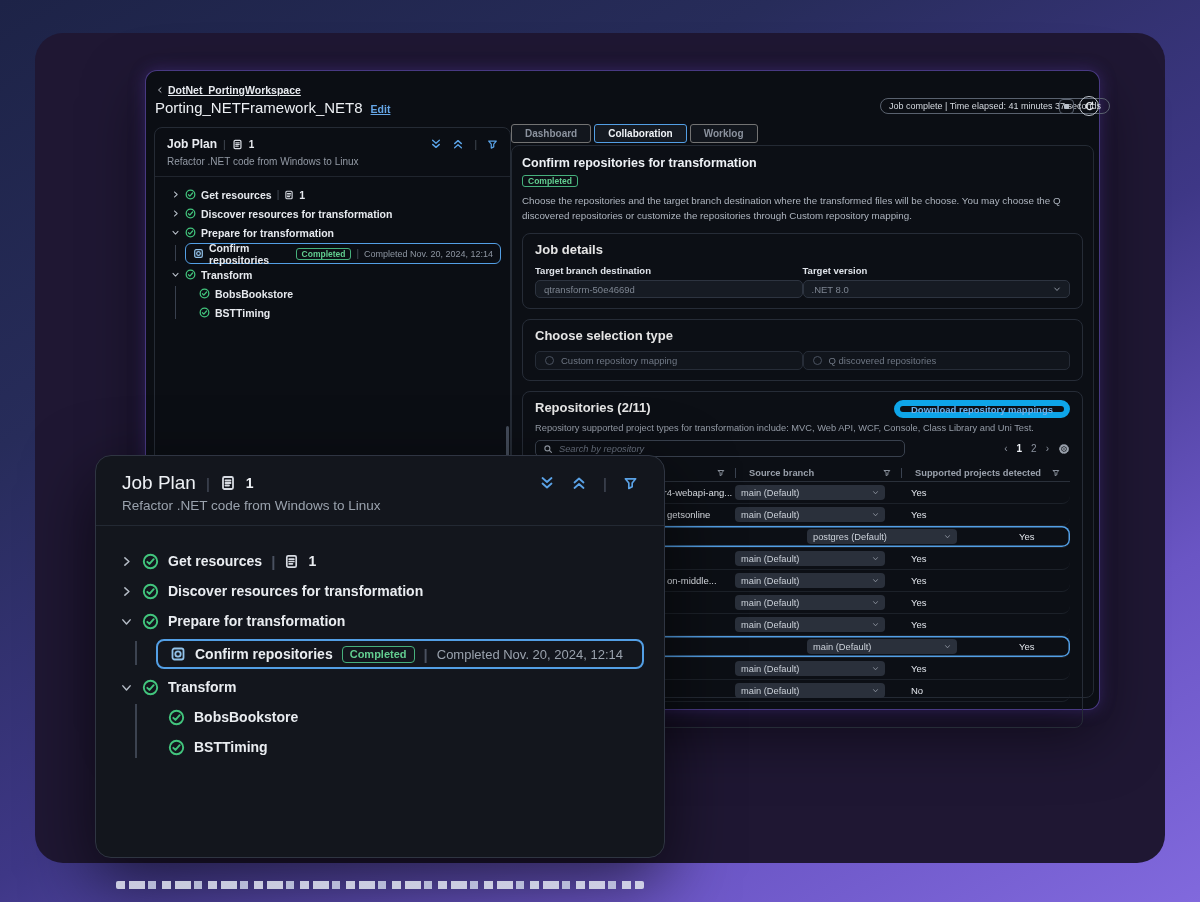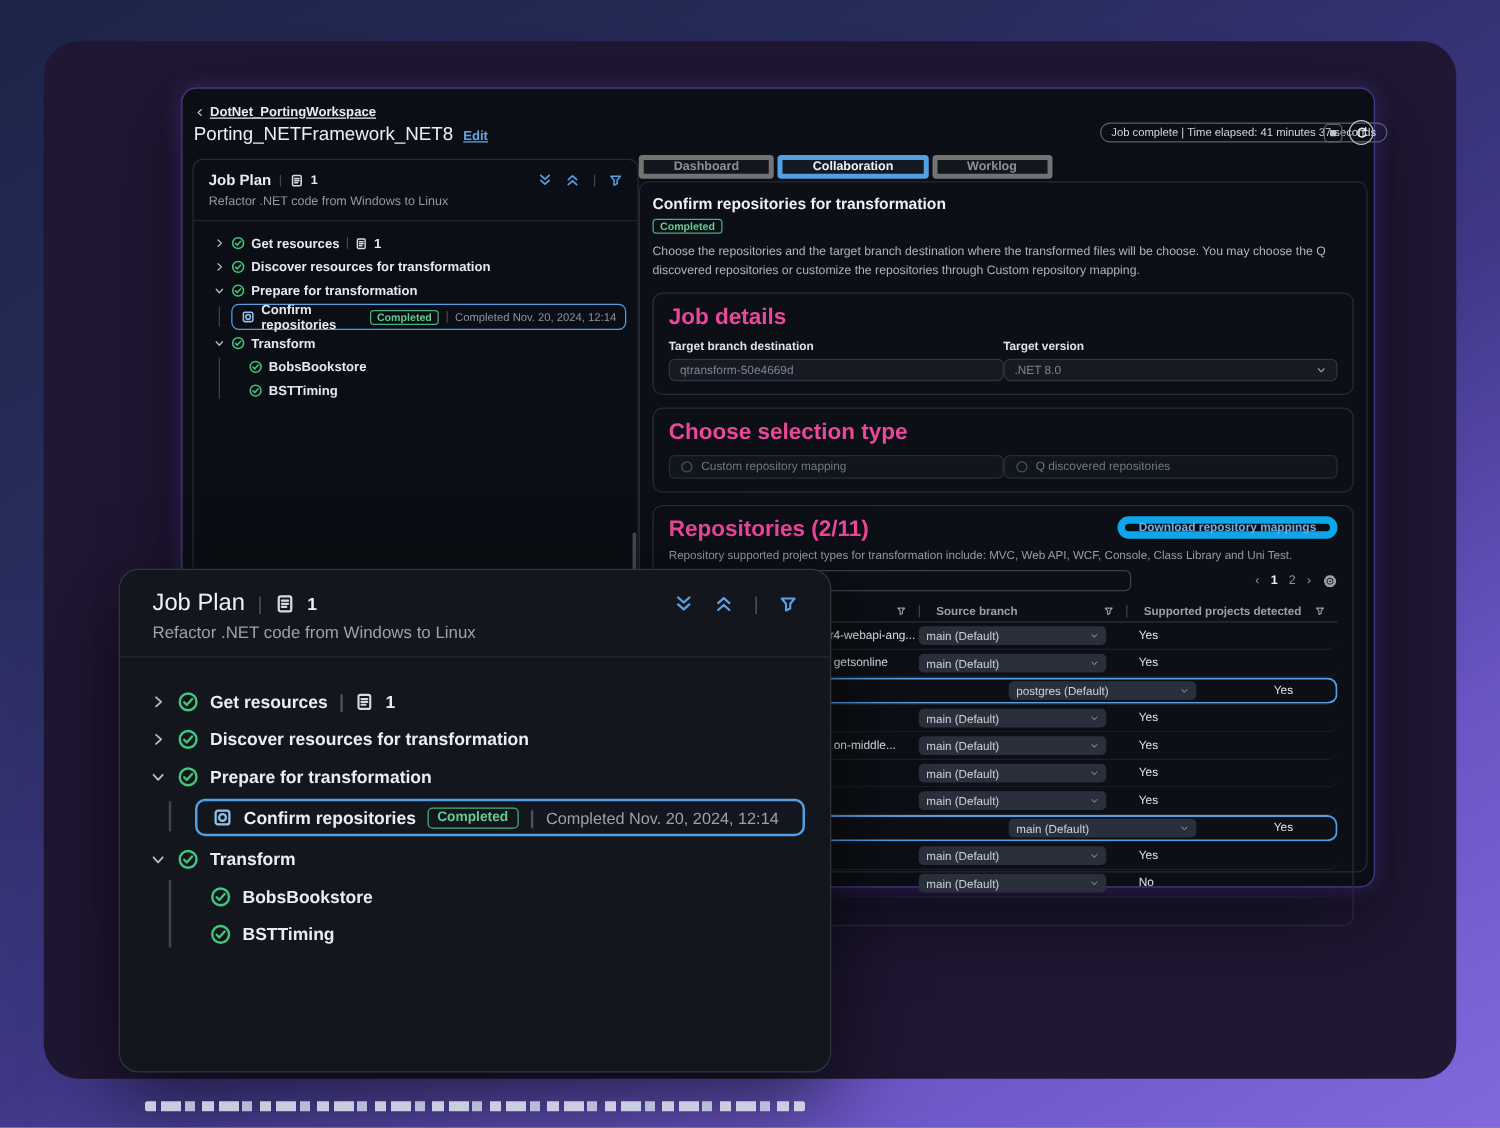--- a/index.html
+++ b/index.html
@@ -58,30 +58,30 @@
   .jp-kids::before { content:""; position:absolute; left:14px; top:2px; bottom:3px; width:1px; background:#39404e; }
   .jpr-sel { margin:1px 3px 1px 24px; height:21px; border:1.5px solid #539fe5; border-radius:6px;
     display:flex; align-items:center; gap:5px; padding:0 7px; font-size:10.5px; font-weight:700; color:#e6e9ee; cursor:pointer; }
   .badge { display:inline-flex; align-items:center; height:12px; padding:0 5px;
     border:1px solid #46b07c; border-radius:3px; color:#62cd90; font-size:8.5px; font-weight:700; white-space:nowrap; }
   .meta { font-size:9px; color:#8d95a1; font-weight:400; white-space:nowrap; }
   .jp-scroll { position:absolute; right:1px; top:298px; width:3px; height:32px; background:#434b59; border-radius:2px; }
 
   
   .tabs { position:absolute; left:365px; top:53px; display:flex; gap:3px; }
-  .tab { height:19px; display:flex; align-items:center; padding:0 24px; font-size:10px; font-weight:600;
-    color:#8b929e; background:#12161d; border:4px solid #737373; border-radius:3px; cursor:pointer; }
+  .tab { height:19px; display:flex; align-items:center; padding:0 13px; font-size:10px; font-weight:600;
+    color:#8b929e; background:#12161d; border:1px solid #737373; border-radius:3px; cursor:pointer; }
   .tab.active { color:#f0f3f7; border-color:#539fe5; background:#151a22; }
 
   .content { position:absolute; left:365px; top:74px; width:583px; height:553px;
     border:1px solid #242a34; border-radius:8px; background:#0c0f15; padding:10px; }
   .heading { font-size:12.5px; color:#eef1f5; font-weight:700; }
   .desc { margin-top:6px; font-size:9.8px; line-height:1.5; color:#aeb5bf; max-width:562px; }
   .card { border:1px solid #262c37; border-radius:8px; margin-top:10px; padding:8px 12px 10px; }
-  .card-title { font-size:18px; color:#ec4899; font-weight:700; }
+  .card-title { font-size:13px; color:#e5e5e5; font-weight:700; }
   .grid2 { display:grid; grid-template-columns:1fr 1fr; margin-top:8px; }
   .fld-label { font-size:9.5px; font-weight:700; color:#dfe3e9; display:block; margin-bottom:4px; }
   .input { height:18px; background:#161b23; border:1px solid #2d3440; border-radius:5px;
     display:flex; align-items:center; padding:0 8px; font-size:9.5px; color:#7d8591; }
   .select { justify-content:space-between; cursor:pointer; }
   .opt { height:19px; background:#11151c; border:1px solid #262c37; border-radius:5px;
     display:flex; align-items:center; gap:7px; padding:0 9px; font-size:9.5px; color:#6f7784; cursor:pointer; }
   .radio { width:9px; height:9px; border:1.5px solid #4a5260; border-radius:50%; flex:none; }
 
   .repo-card { min-height:337px; }

